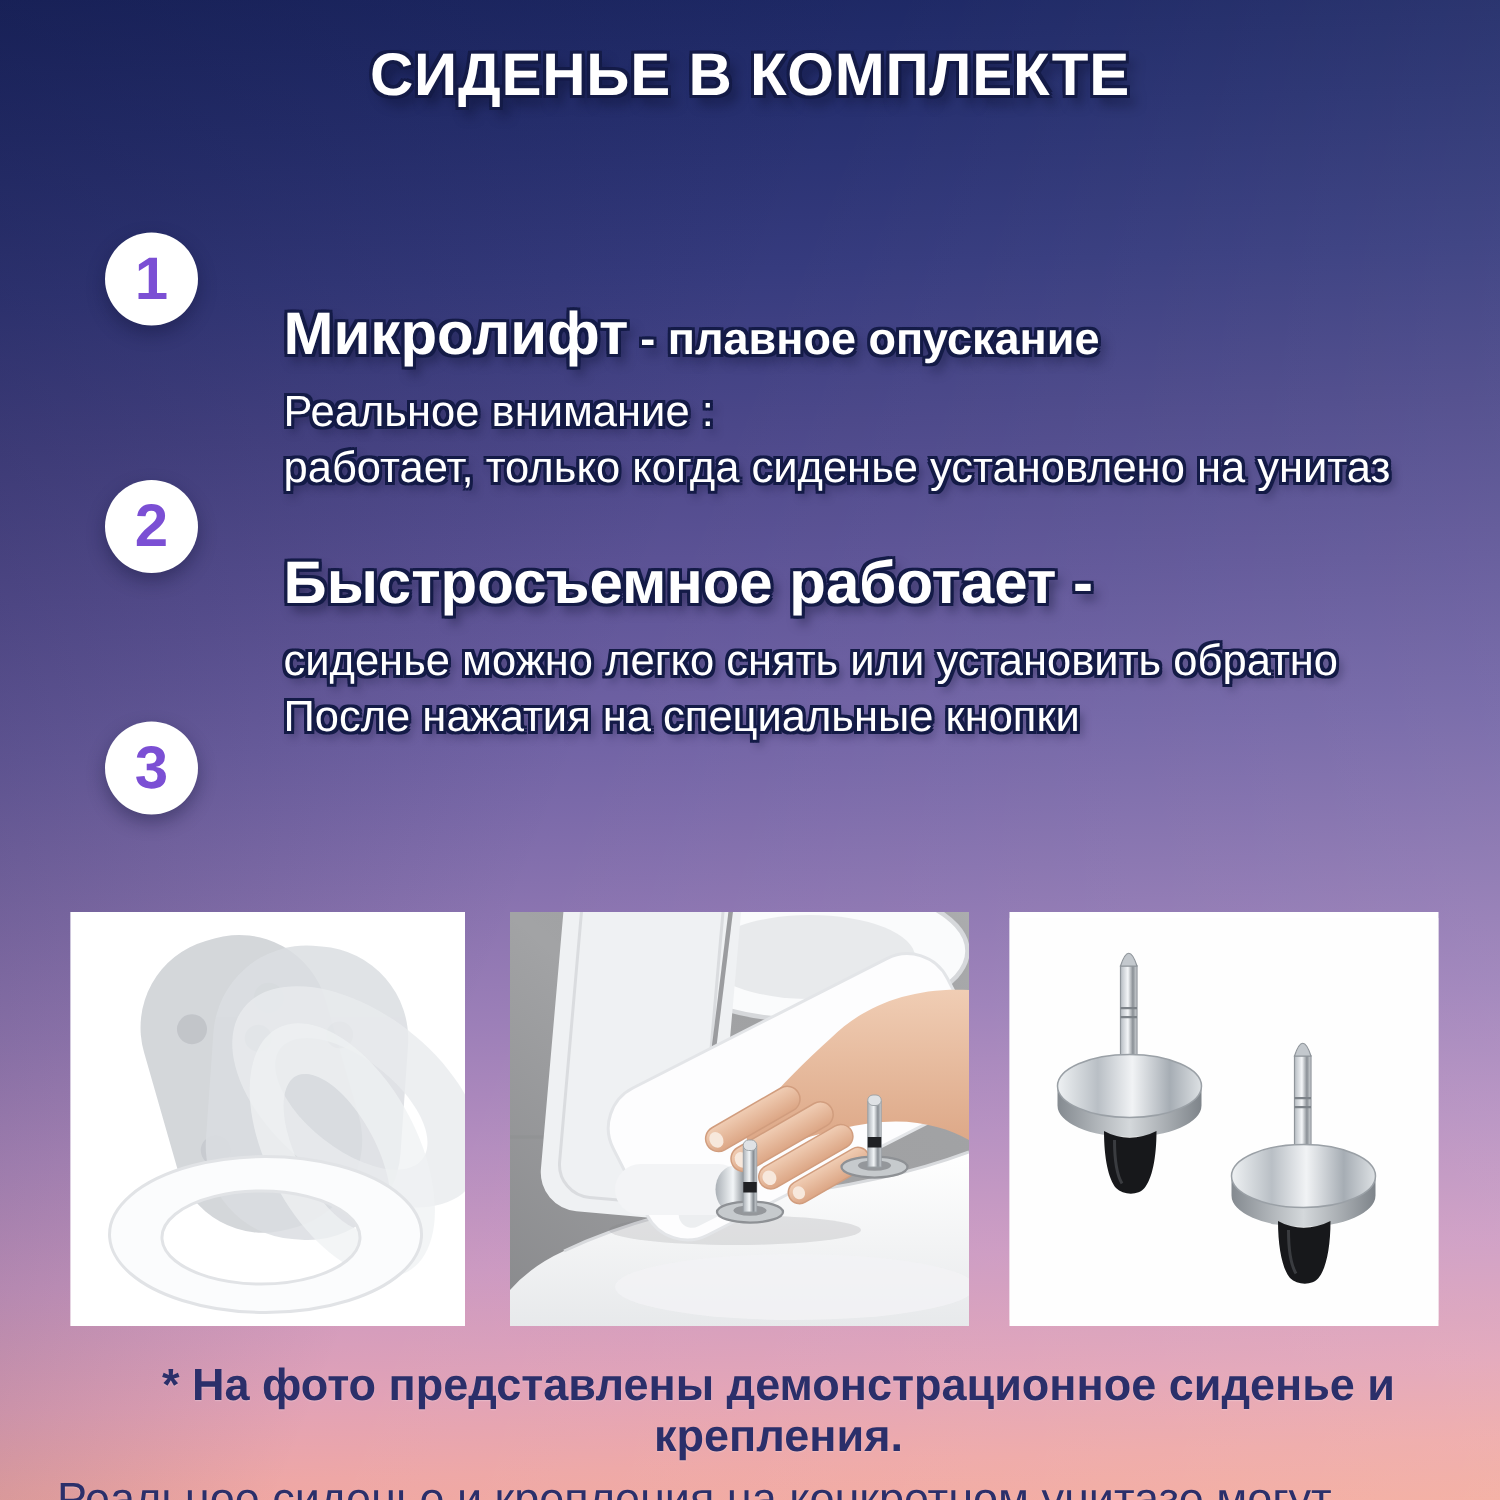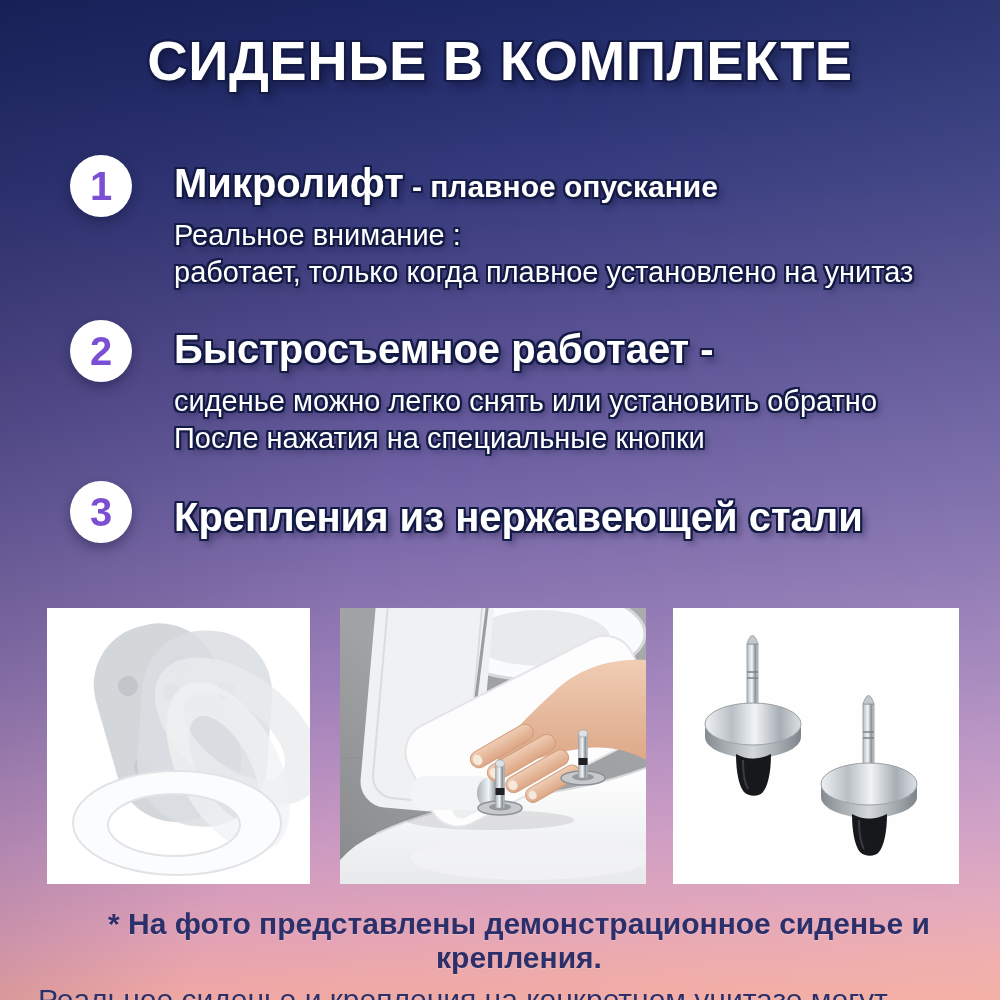--- a/index.html
+++ b/index.html
@@ -8,32 +8,32 @@
     font-family:"Liberation Sans",sans-serif;
     background:
       linear-gradient(112deg, rgba(14,18,58,.30) 0%, rgba(14,18,58,0) 42%, rgba(255,255,255,.10) 100%),
       linear-gradient(178deg,
         #1c2763 0%, #273070 9%, #363b7e 19%, #4b4789 29%,
         #5e5497 39%, #7163a5 49%, #8671ae 58%, #9c7fb8 67%,
         #b48dbf 75%, #cc99c1 83%, #e2a2b6 91%, #eea7a6 96%, #f3a99c 100%);
   }
   .title{
     position:absolute;left:0;right:0;top:28px;text-align:center;
-    font-size:56px;font-weight:700;letter-spacing:.5px;color:#ffffff;
+    font-size:40px;font-weight:700;letter-spacing:.5px;color:#ffffff;
     text-shadow:2px 2px 0 #141b47,-2px 2px 0 #141b47,2px -2px 0 #141b47,-2px -2px 0 #141b47,
       2px 0 0 #141b47,-2px 0 0 #141b47,0 2px 0 #141b47,0 -2px 0 #141b47,5px 6px 8px rgba(8,12,40,.5);
   }
   .badge{
     position:absolute;width:62px;height:62px;border-radius:50%;background:#ffffff;
     display:flex;align-items:center;justify-content:center;
     box-shadow:0 5px 12px rgba(12,16,50,.38);
   }
   .badge-num{font-size:40px;font-weight:700;color:#7b4fd4;line-height:1;}
   .b1{left:70px;top:155px}.b2{left:70px;top:320px}.b3{left:70px;top:481px}
-  .ftext{position:absolute;left:174px;color:#ffffff;}
+  .ftext{position:absolute;left:189px;color:#ffffff;margin-top:40px;}
   .t1{top:160px}.t2{top:326px}.t3{top:494px}
   .fheading{
     font-size:40px;font-weight:700;white-space:nowrap;line-height:46px;
     text-shadow:2px 2px 0 #141b47,-2px 2px 0 #141b47,2px -2px 0 #141b47,-2px -2px 0 #141b47,
       2px 0 0 #141b47,-2px 0 0 #141b47,0 2px 0 #141b47,0 -2px 0 #141b47,4px 5px 7px rgba(8,12,40,.5);
   }
   .h-suffix{font-size:30px;font-weight:600;margin-left:8px;}
   .fline{
     font-size:29px;font-weight:500;line-height:37px;white-space:nowrap;
     text-shadow:2px 2px 0 #141b47,-2px 2px 0 #141b47,2px -2px 0 #141b47,-2px -2px 0 #141b47,
@@ -58,41 +58,36 @@
   <div class="title">СИДЕНЬЕ В КОМПЛЕКТЕ</div>
 
   <div class="badge b1">
     <span class="badge-num">1</span>
   </div>
   <div class="ftext t1">
     <div class="fheading">
       <span>Микролифт</span><span class="h-suffix">- плавное опускание</span>
     </div>
     <div class="fline">Реальное внимание :</div>
-    <div class="fline">работает, только когда плавное установлено на унитаз</div>
+    <div class="fline">работает, только когда сиденье установлено на унитаз</div>
   </div>
 
   <div class="badge b2">
     <span class="badge-num">2</span>
   </div>
   <div class="ftext t2">
     <div class="fheading">
       <span>Быстросъемное работает -</span><span class="h-suffix"></span>
     </div>
     <div class="fline">сиденье можно легко снять или установить обратно</div>
     <div class="fline">После нажатия на специальные кнопки</div>
   </div>
 
   <div class="badge b3">
     <span class="badge-num">3</span>
-  </div>
-  <div class="ftext t3">
-    <div class="fheading">
-      <span>Крепления из нержавеющей стали</span><span class="h-suffix"></span>
-    </div>
   </div>
 
   <figure class="photo p1" style="margin:0">
     <svg viewBox="0 0 263 276">
       <rect width="263" height="276" fill="#ffffff"></rect>
       <g>
         <g transform="rotate(-16 125 130)" opacity="0.95">
           <rect x="62" y="14" width="126" height="200" rx="60" fill="#d2d5d9"></rect>
           <circle cx="97" cy="68" r="10" fill="#bfc2c7"></circle>
           <circle cx="152" cy="62" r="10" fill="#bfc2c7"></circle>

